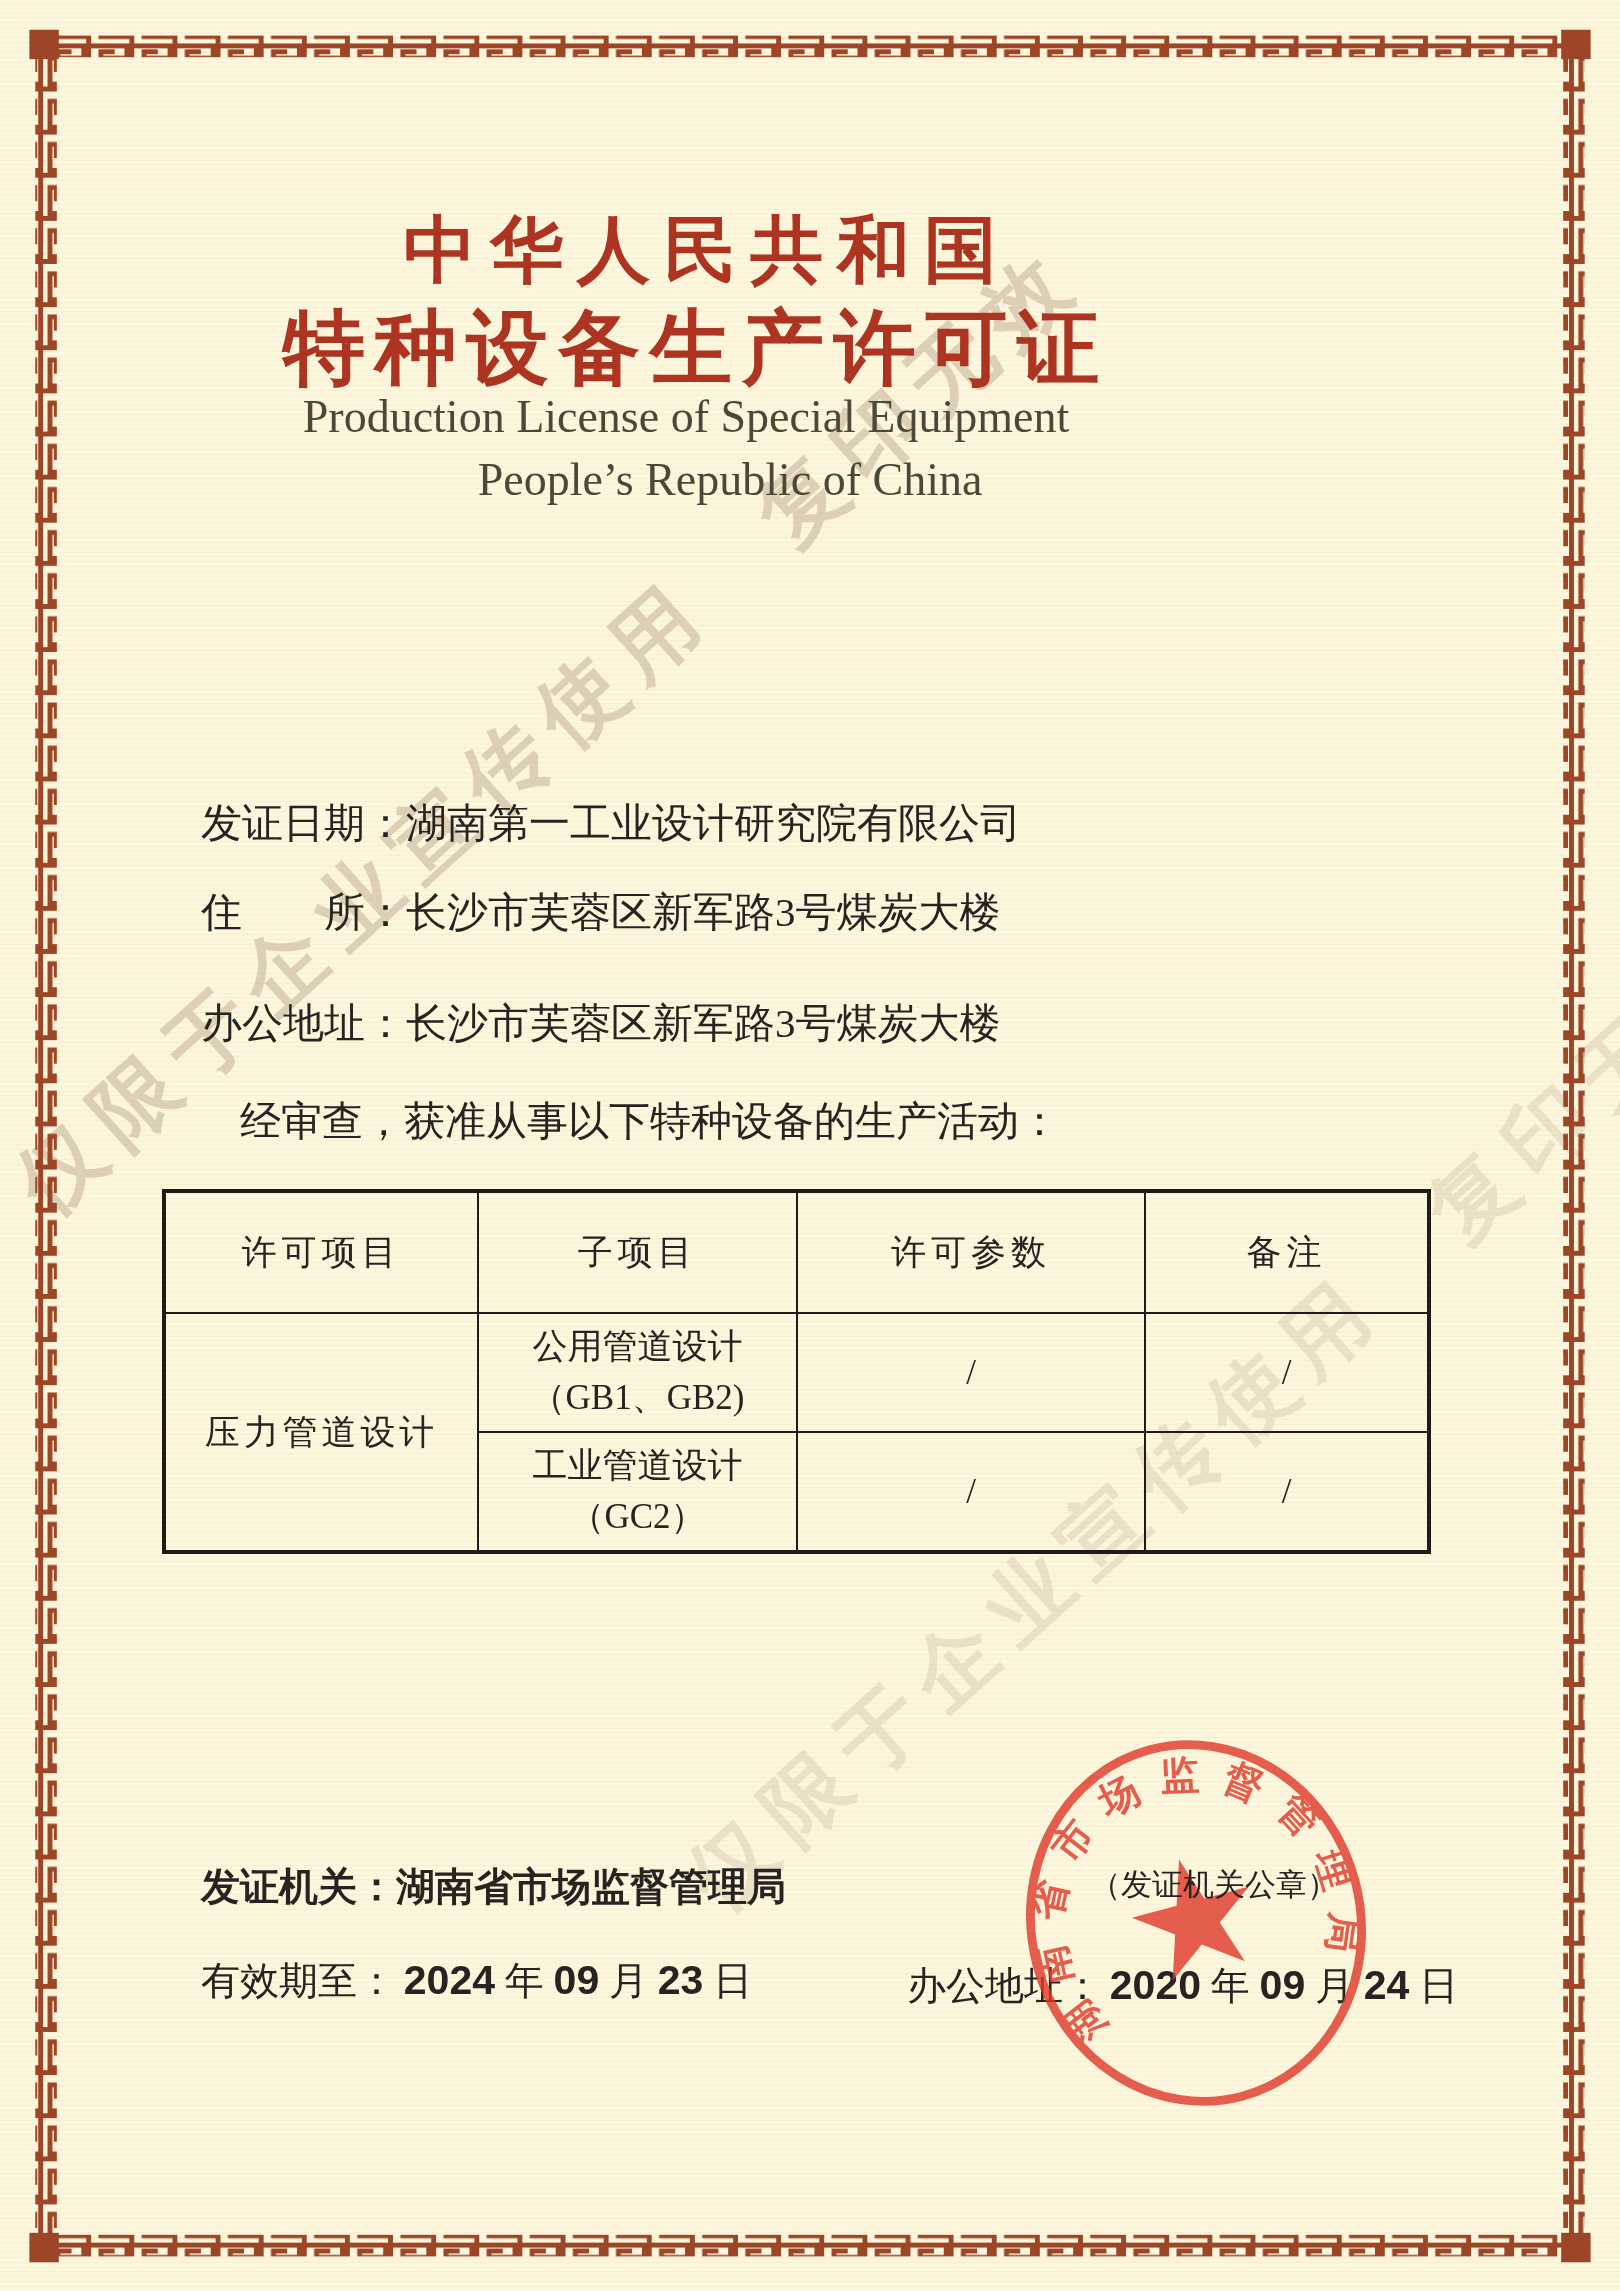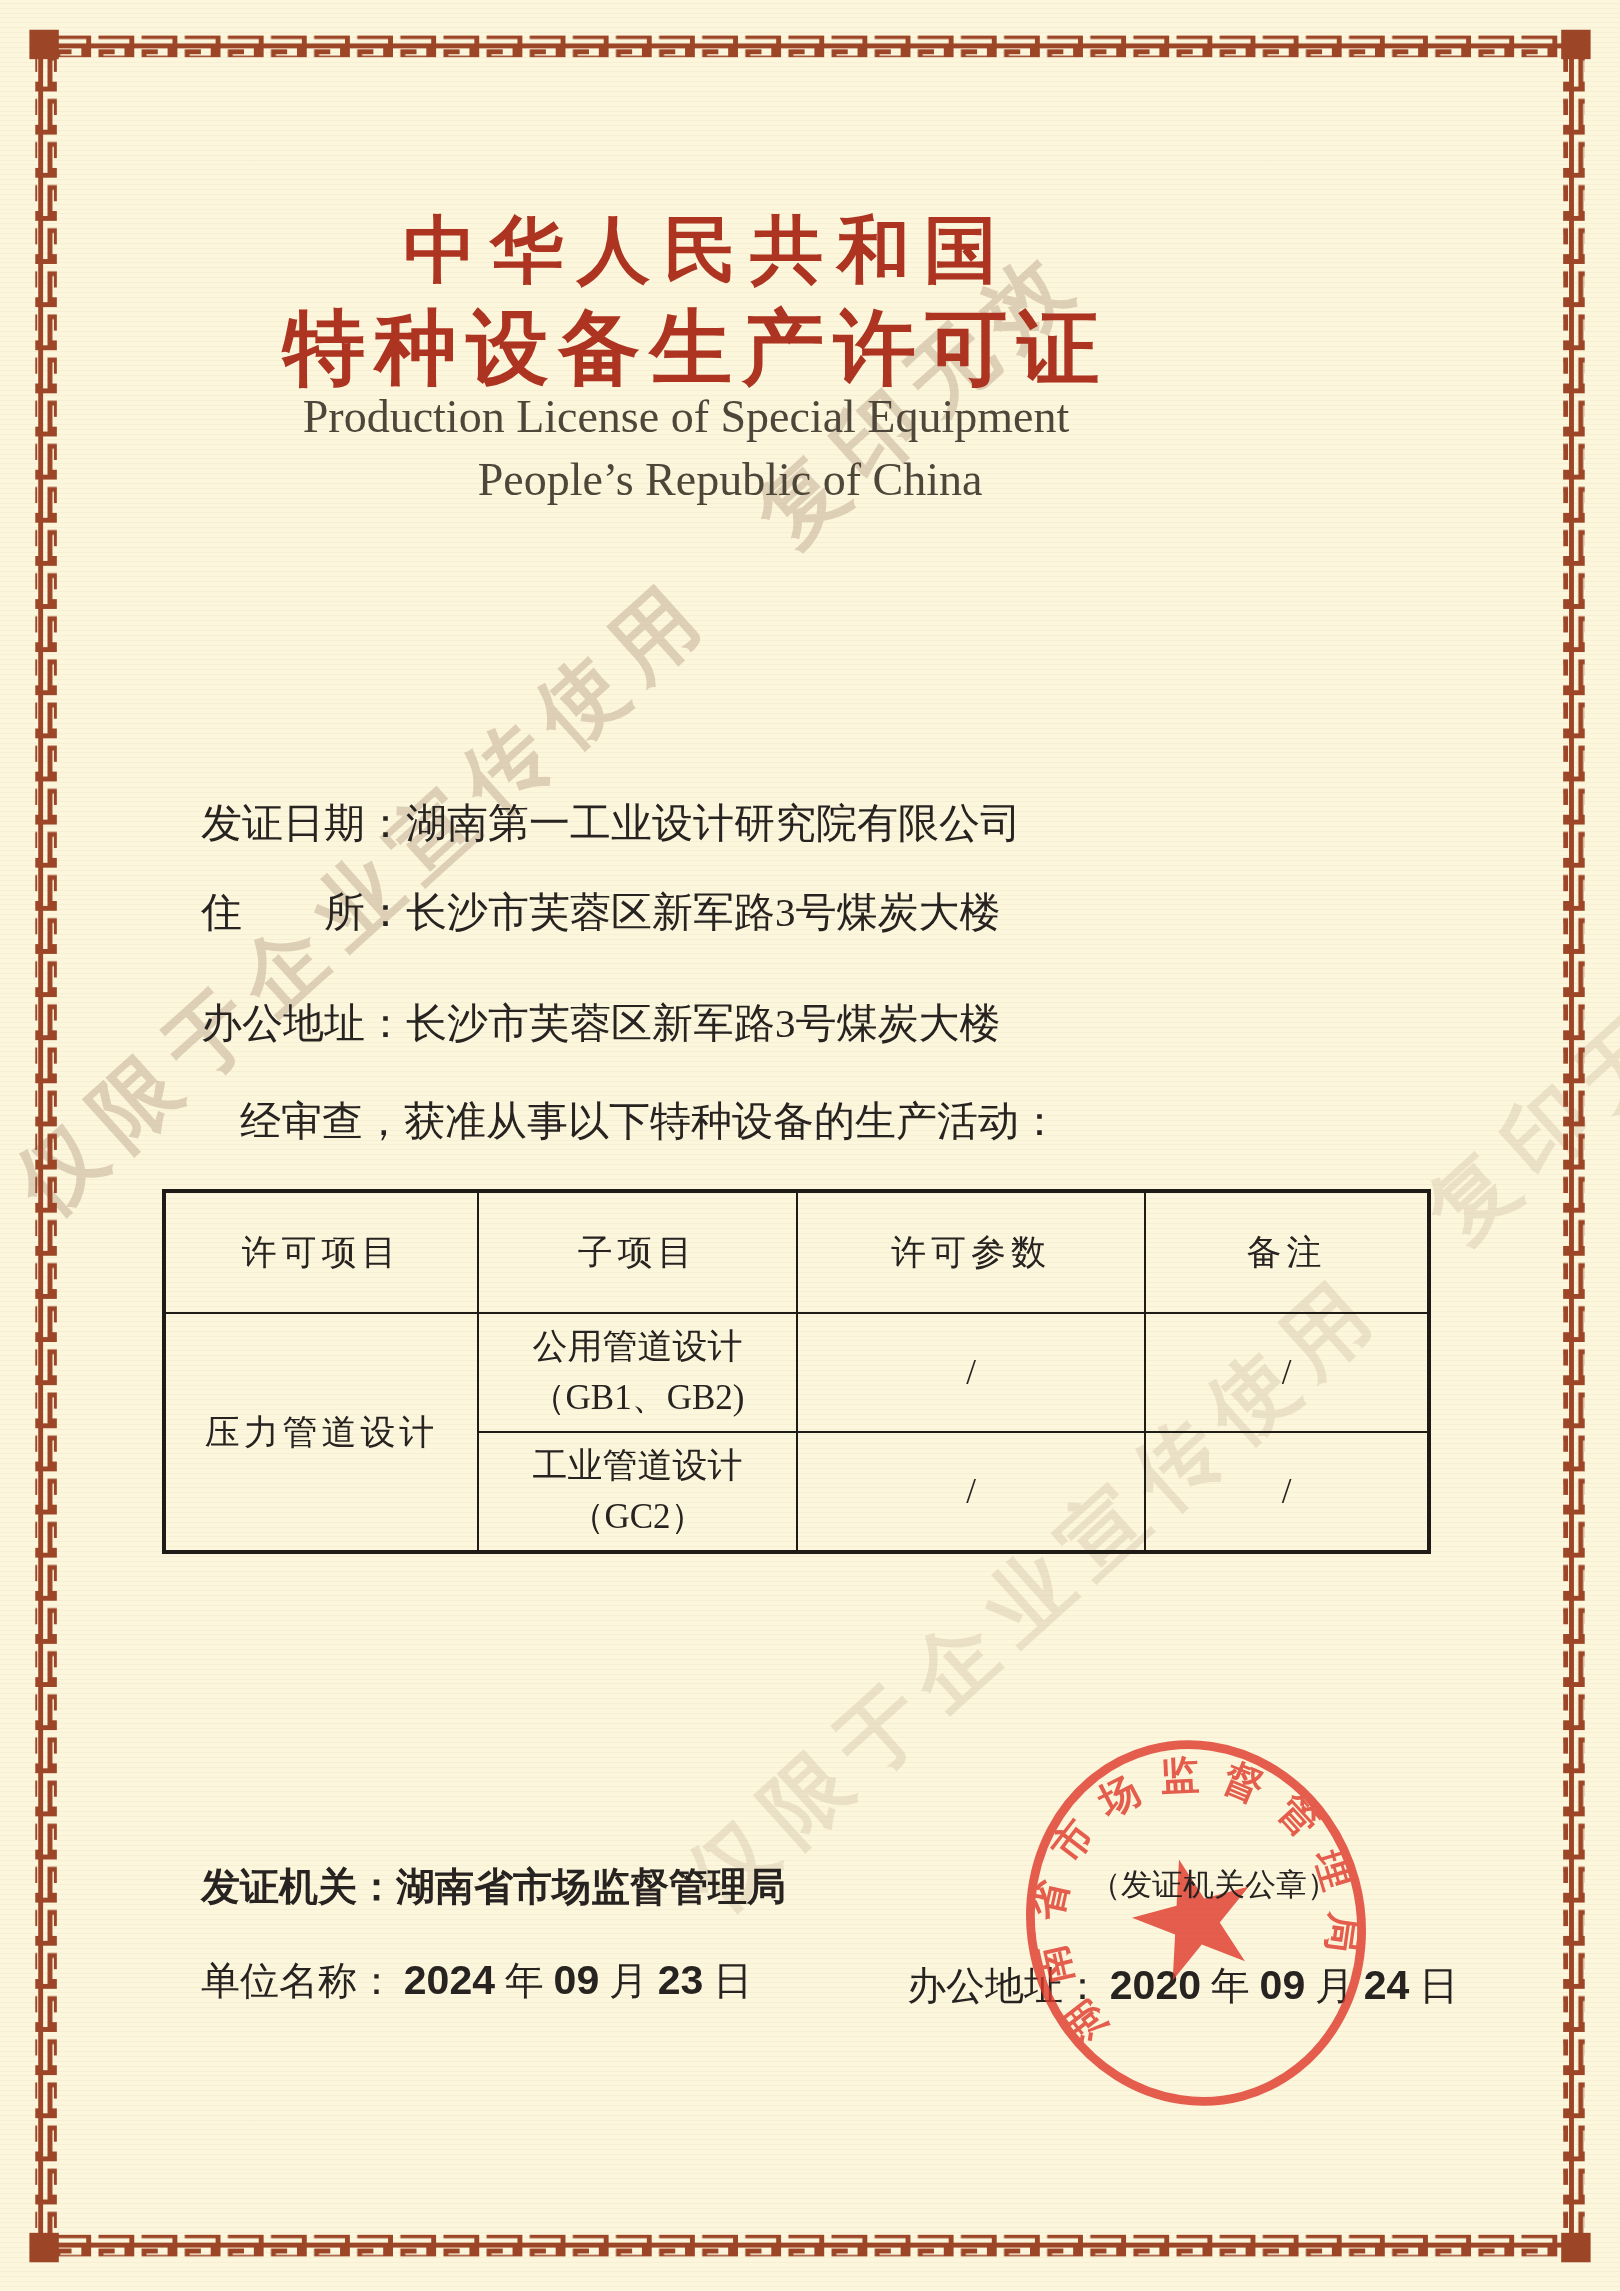--- a/index.html
+++ b/index.html
@@ -171,21 +171,21 @@
       </table>
   </div>
 
   <div class="abs authority-line">
     <span>发证机关：</span><span>湖南省市场监督管理局</span>
   </div>
 
   <div class="abs seal-caption">（发证机关公章）</div>
 
   <div class="abs date-line valid-line">
-    <span>单位名称：</span><span class="num">2024</span><span class="unit">年</span><span class="num">09</span><span class="unit">月</span><span class="num">23</span><span class="unit">日</span>
+    <span>有效期至：</span><span class="num">2024</span><span class="unit">年</span><span class="num">09</span><span class="unit">月</span><span class="num">23</span><span class="unit">日</span>
   </div>
 
   <div class="abs date-line issue-line">
     <span>办公地址：</span><span class="num">2020</span><span class="unit">年</span><span class="num">09</span><span class="unit">月</span><span class="num">24</span><span class="unit">日</span>
   </div>
 
   <div class="abs seal-box">
     <svg width="382" height="392" viewBox="0 0 390 400" aria-hidden="true">
       <g transform="rotate(-15 195 200)" fill="none" stroke="none">
         <ellipse cx="195" cy="200" rx="168" ry="183" fill="none" stroke="#df382a" stroke-width="9"></ellipse>

